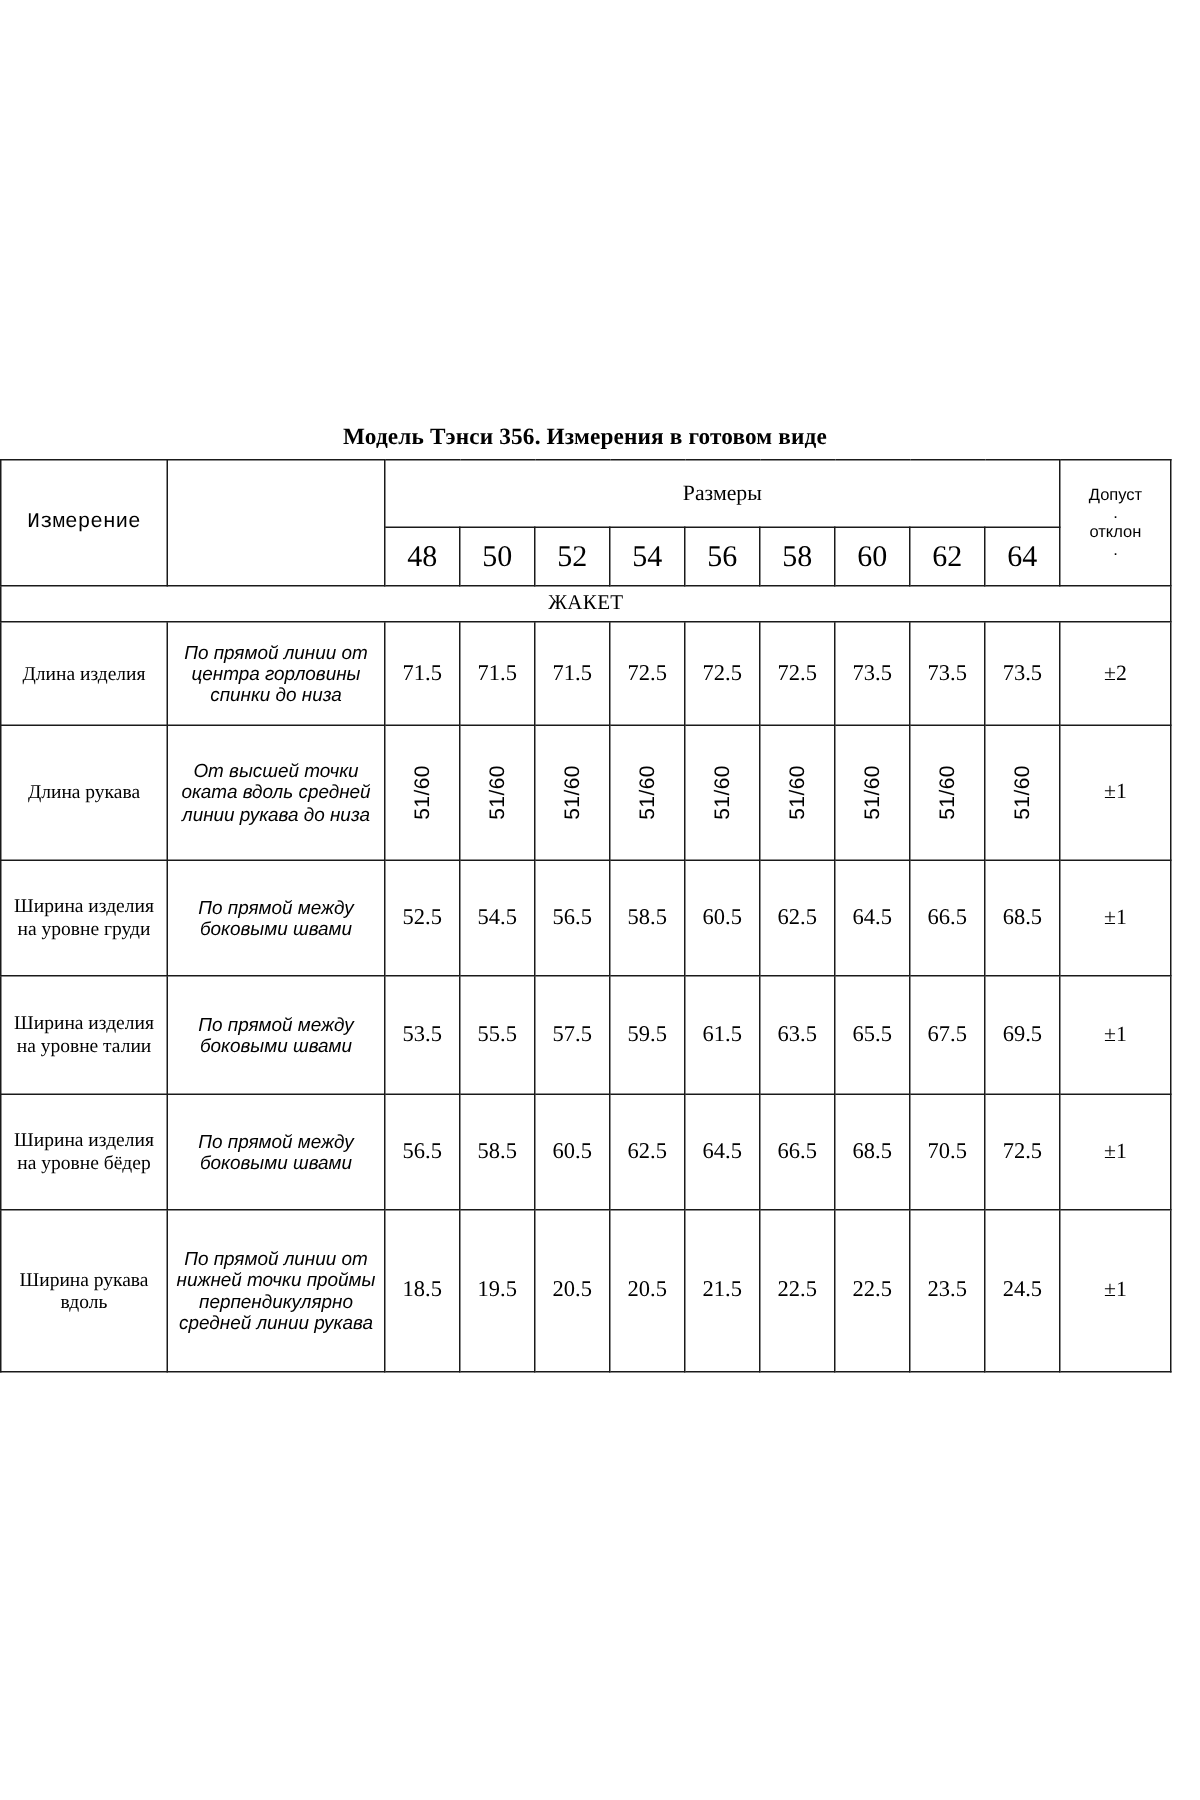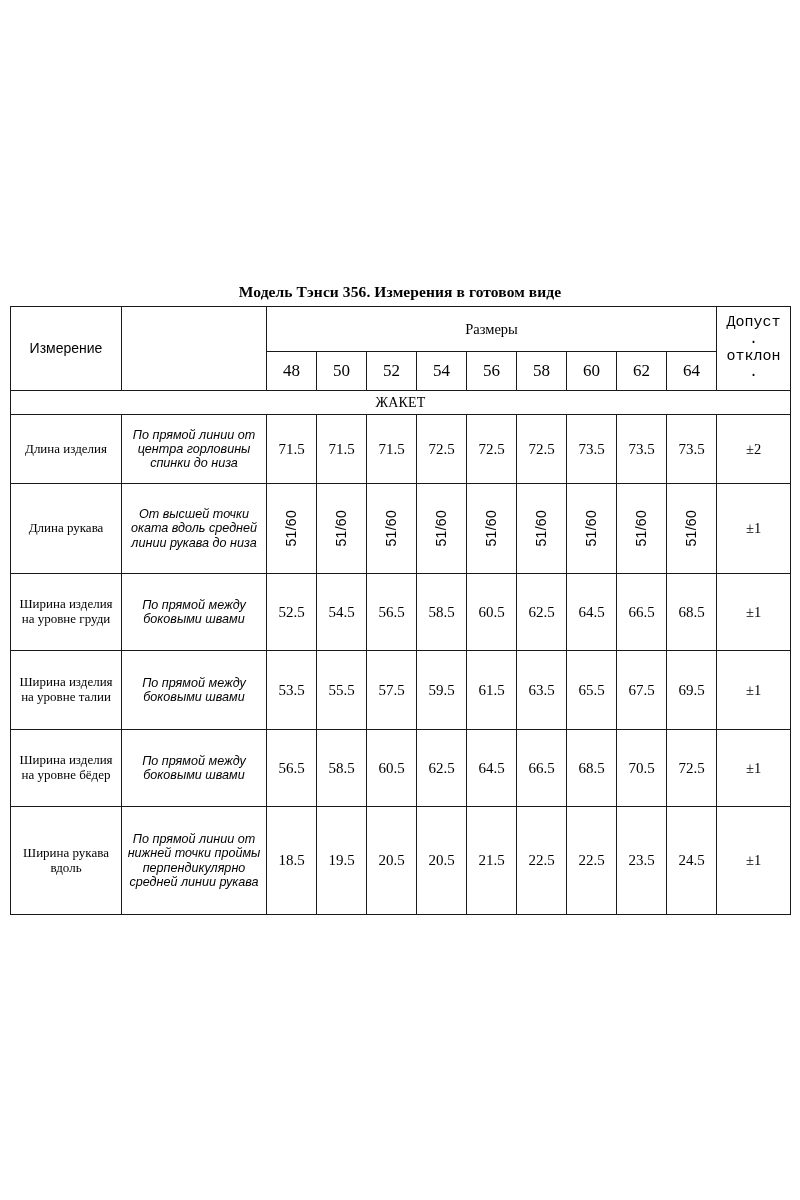--- a/index.html
+++ b/index.html
@@ -18,21 +18,21 @@
 
   .page {
     position: relative;
     width: 800px;
     height: 1200px;
     box-sizing: border-box;
   }
 
   .sheet {
     position: absolute;
-    left: 10px;
+    left: 0;
     top: 283px;
     width: 780px;
   }
 
   .doc-title {
     font-family: "Liberation Serif", serif;
     font-weight: bold;
     font-size: 15.5px;
     text-align: center;
     letter-spacing: .1px;
@@ -59,40 +59,40 @@
   }
 
   
   col.c-name   { width: 111px; }
   col.c-desc   { width: 145px; }
   col.c-size   { width: 50px;  }
   col.c-tol    { width: 74px;  }
 
   
   .h-measure {
-    font-family: Liberation Sans, sans-serif;
+    font-family: Liberation Mono, monospace;
     font-weight: bold;
     font-size: 14px;
   }
   .h-sizes {
     font-family: "Liberation Serif", serif;
     font-weight: bold;
     font-size: 14.5px;
     padding: 3px 0 4px 0;
   }
   .h-sizenum {
     font-family: "Liberation Serif", serif;
     font-weight: bold;
-    font-size: 17px;
+    font-size: 20px;
     padding: 4px 0 5px 0;
   }
   .h-tol {
-    font-family: Liberation Mono, monospace;
-    font-weight: bold;
-    font-size: 15px;
+    font-family: Liberation Sans, sans-serif;
+    font-weight: bold;
+    font-size: 11px;
     line-height: 1.45;
     padding: 3px 2px;
   }
   .h-blank { }
 
   
   .section-band {
     font-family: "Liberation Serif", serif;
     font-weight: bold;
     font-size: 14px;

